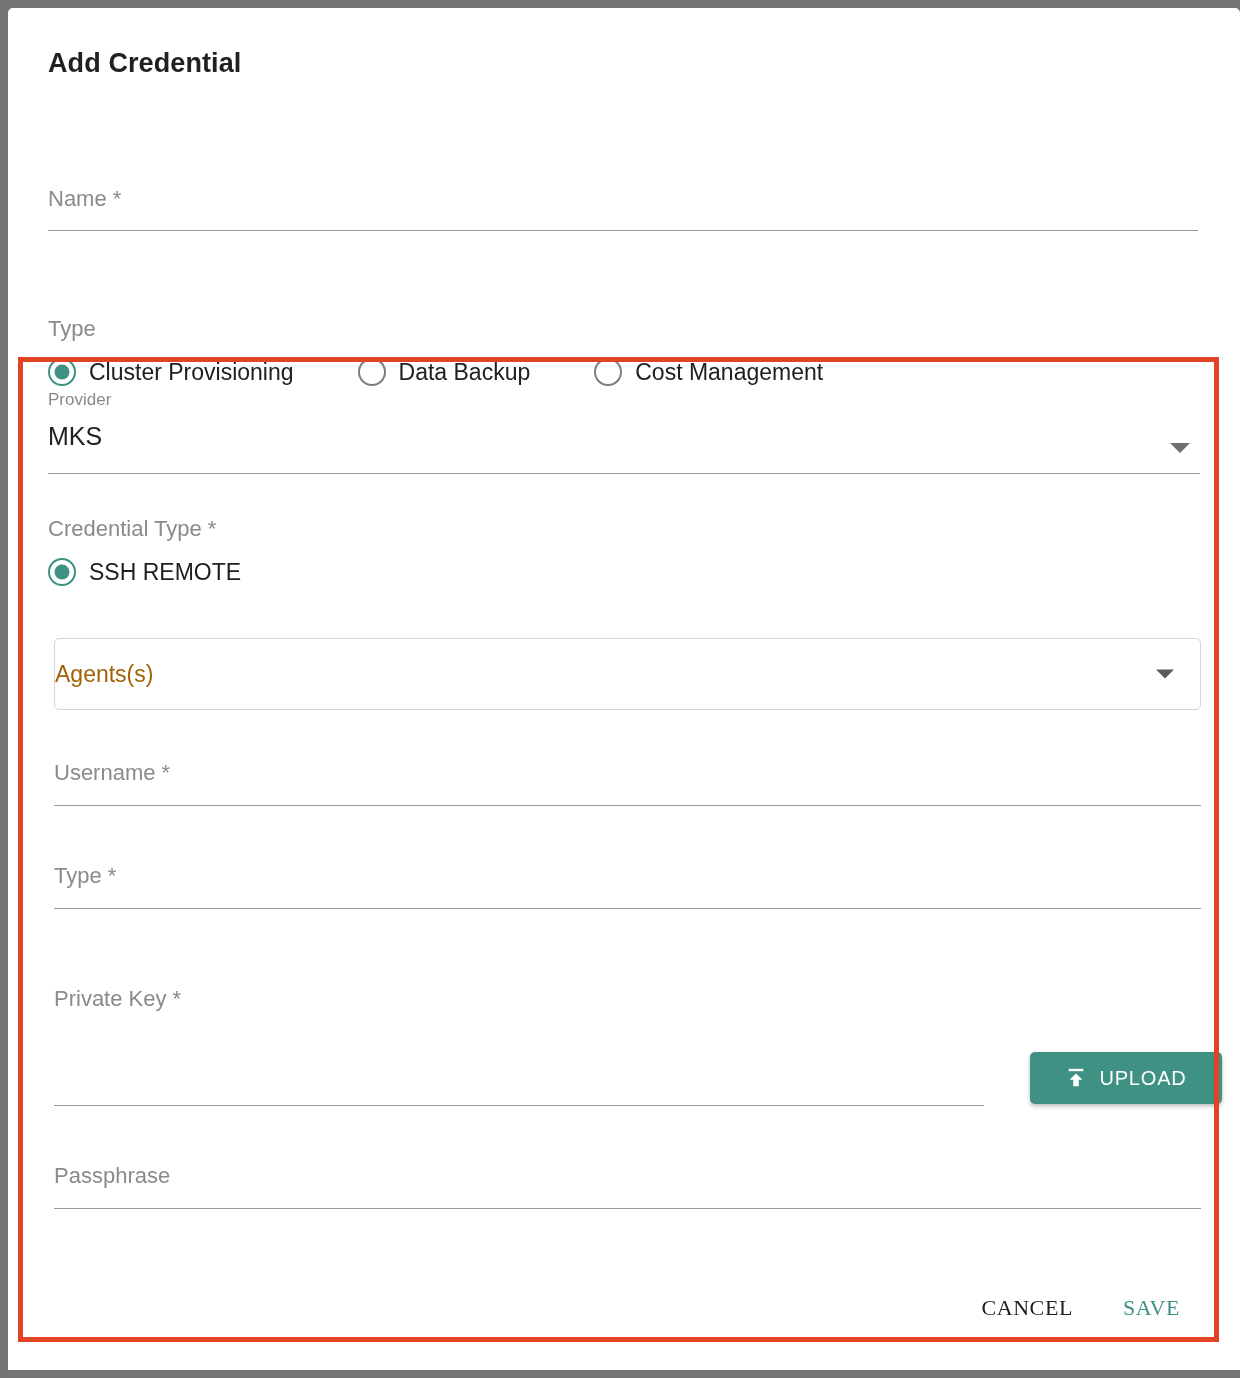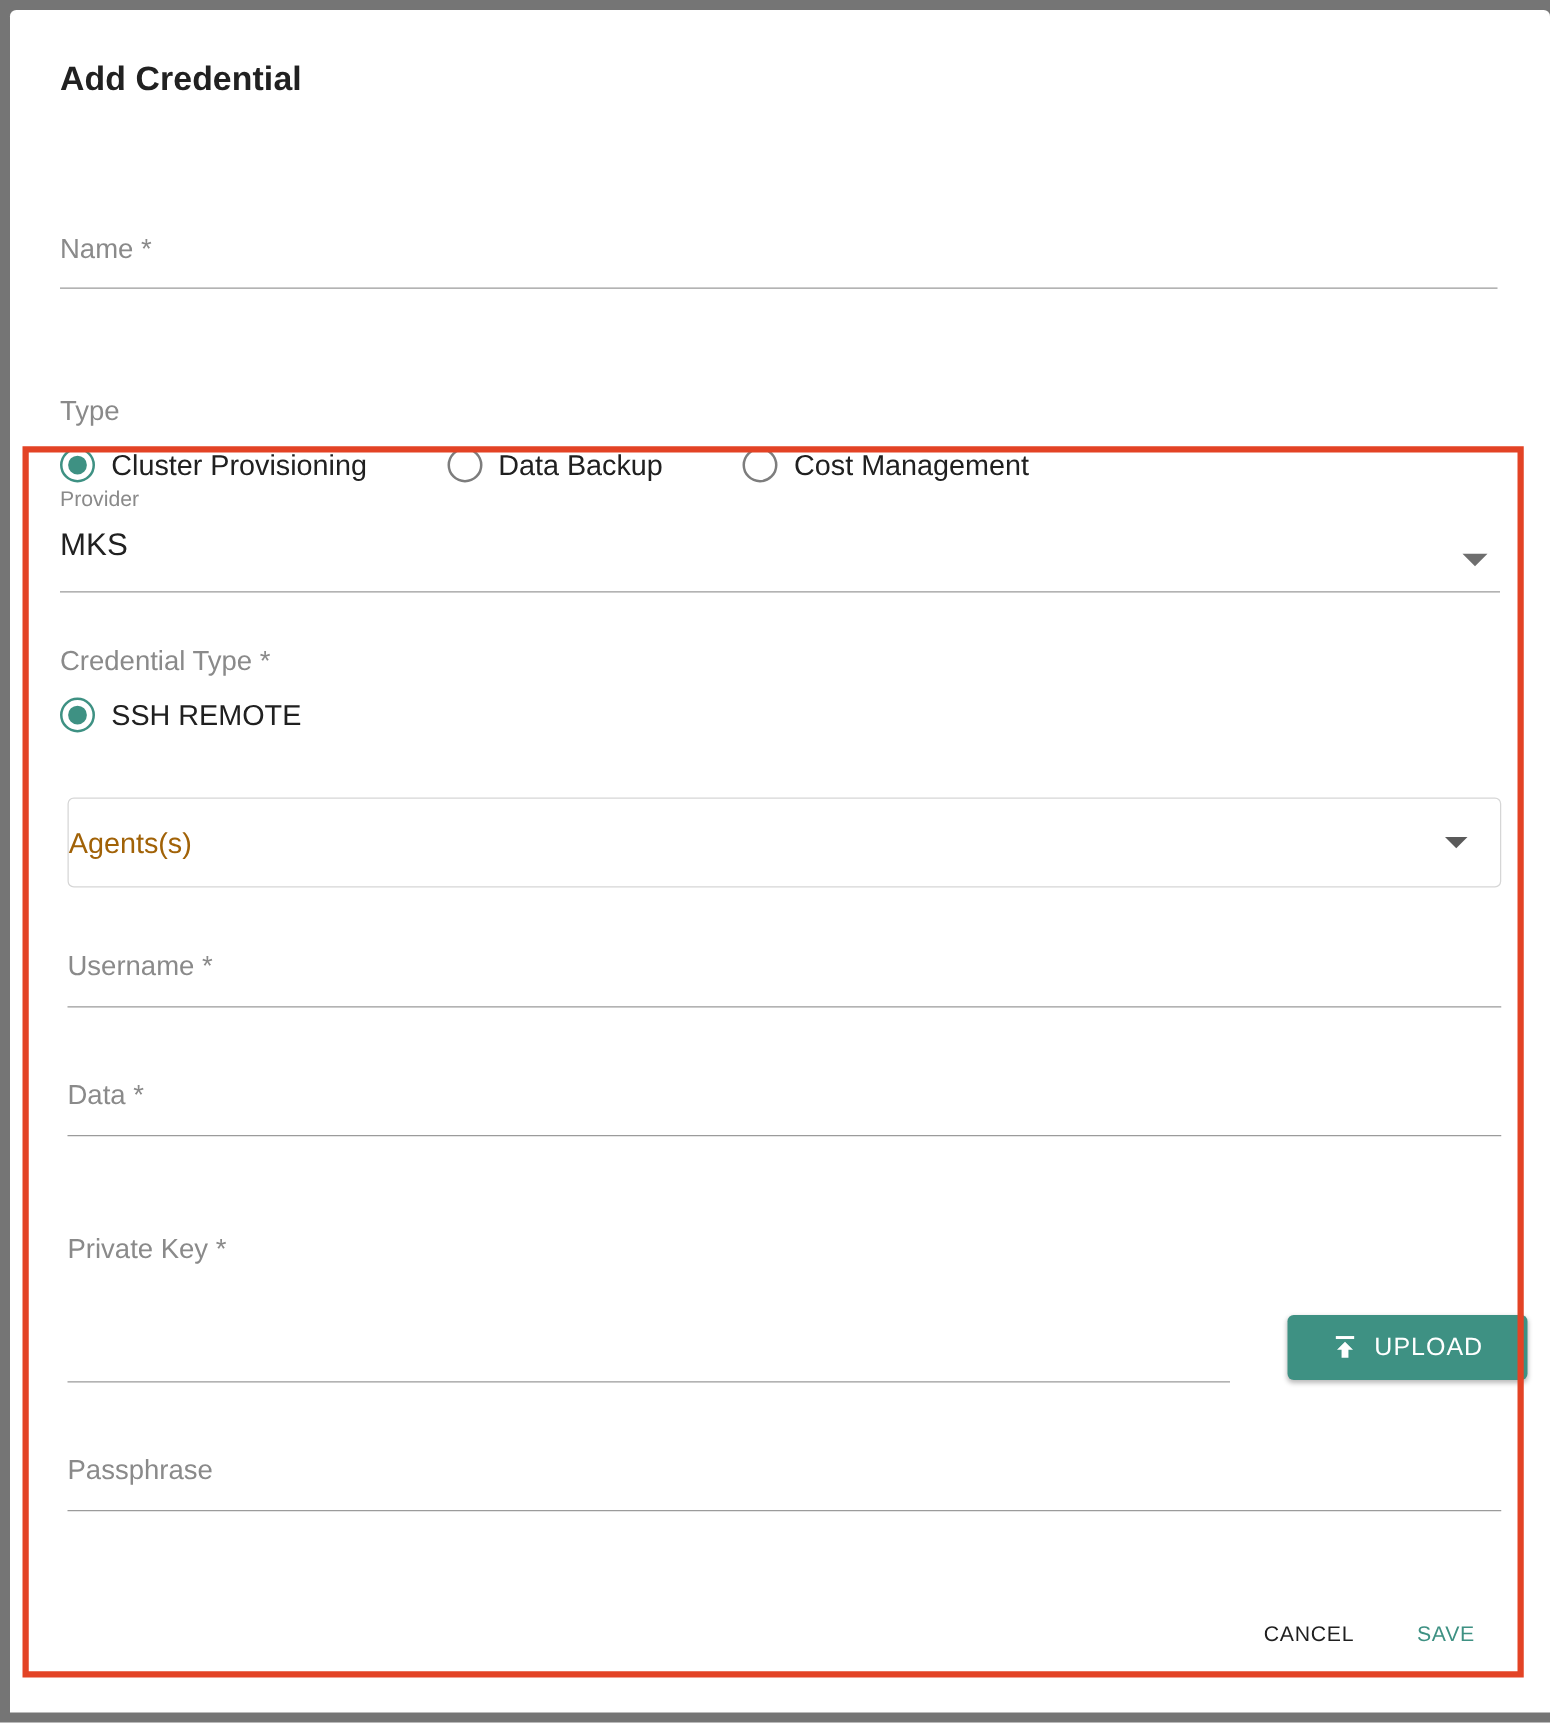--- a/index.html
+++ b/index.html
@@ -260,22 +260,22 @@
     height: 60px;
     display: flex;
     align-items: center;
     justify-content: flex-end;
     padding-right: 46px;
     gap: 22px;
   }
   .text-btn {
     background: none;
     border: none;
-    font-family: Liberation Sans, sans-serif;
-    font-size: 17px;
+    font-family: Liberation Serif, serif;
+    font-size: 22px;
     letter-spacing: 0.6px;
     padding: 10px 14px;
     cursor: pointer;
     text-align: center;
   }
   #cancel-button { color: #1f1f1f; }
   #save-button { color: #3E9183; }
 </style>
 </head>
 <body>
@@ -332,21 +332,21 @@
     <span class="ph">Agents(s)</span>
     <span class="caret2"></span>
   </div>
 
   <div class="field" id="username-field">
     <div class="label">Username *</div>
     <div class="underline"></div>
   </div>
 
   <div class="field" id="port-field">
-    <div class="label">Data *</div>
+    <div class="label">Type *</div>
     <div class="underline"></div>
   </div>
 
   <div id="privatekey-field">
     <div class="label">Private Key *</div>
     <div class="underline"></div>
   </div>
 
   <button id="upload-button">
     <svg class="upload-icon" width="22" height="22" viewBox="0 0 24 24" aria-hidden="true">

